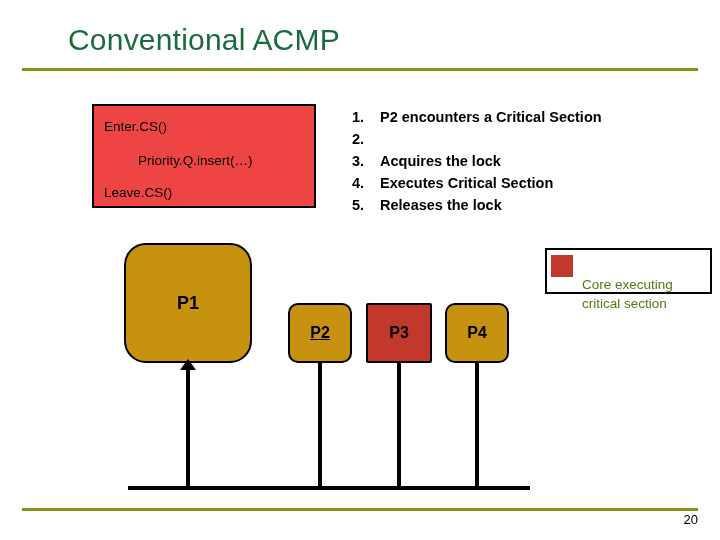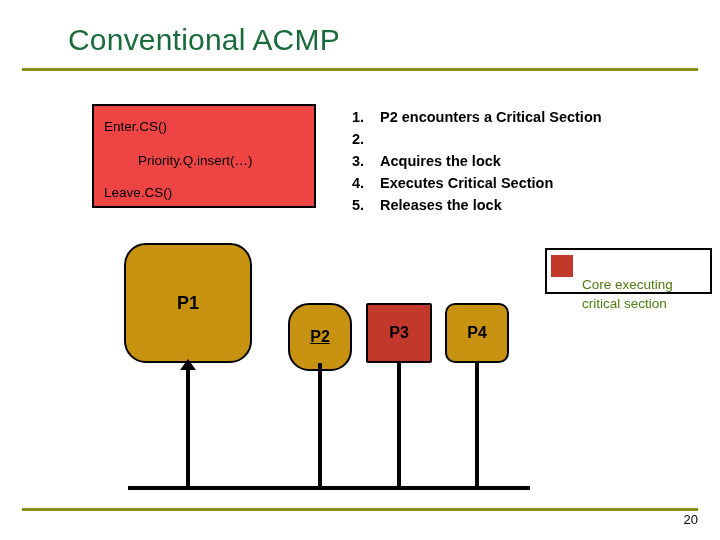--- a/index.html
+++ b/index.html
@@ -109,22 +109,22 @@
     border-radius: 22px;
     font-size: 18px;
     align-items: flex-start;
     justify-content: center;
     padding-top: 48px;
   }
   #core-p2 {
     left: 288px;
     top: 303px;
     width: 64px;
-    height: 68px;
-    border-radius: 21px;
+    height: 60px;
+    border-radius: 10px;
     text-decoration: underline;
   }
   #core-p3 {
     left: 366px;
     top: 303px;
     width: 66px;
     height: 60px;
     border-radius: 2px;
     background: #c2392c;
   }

